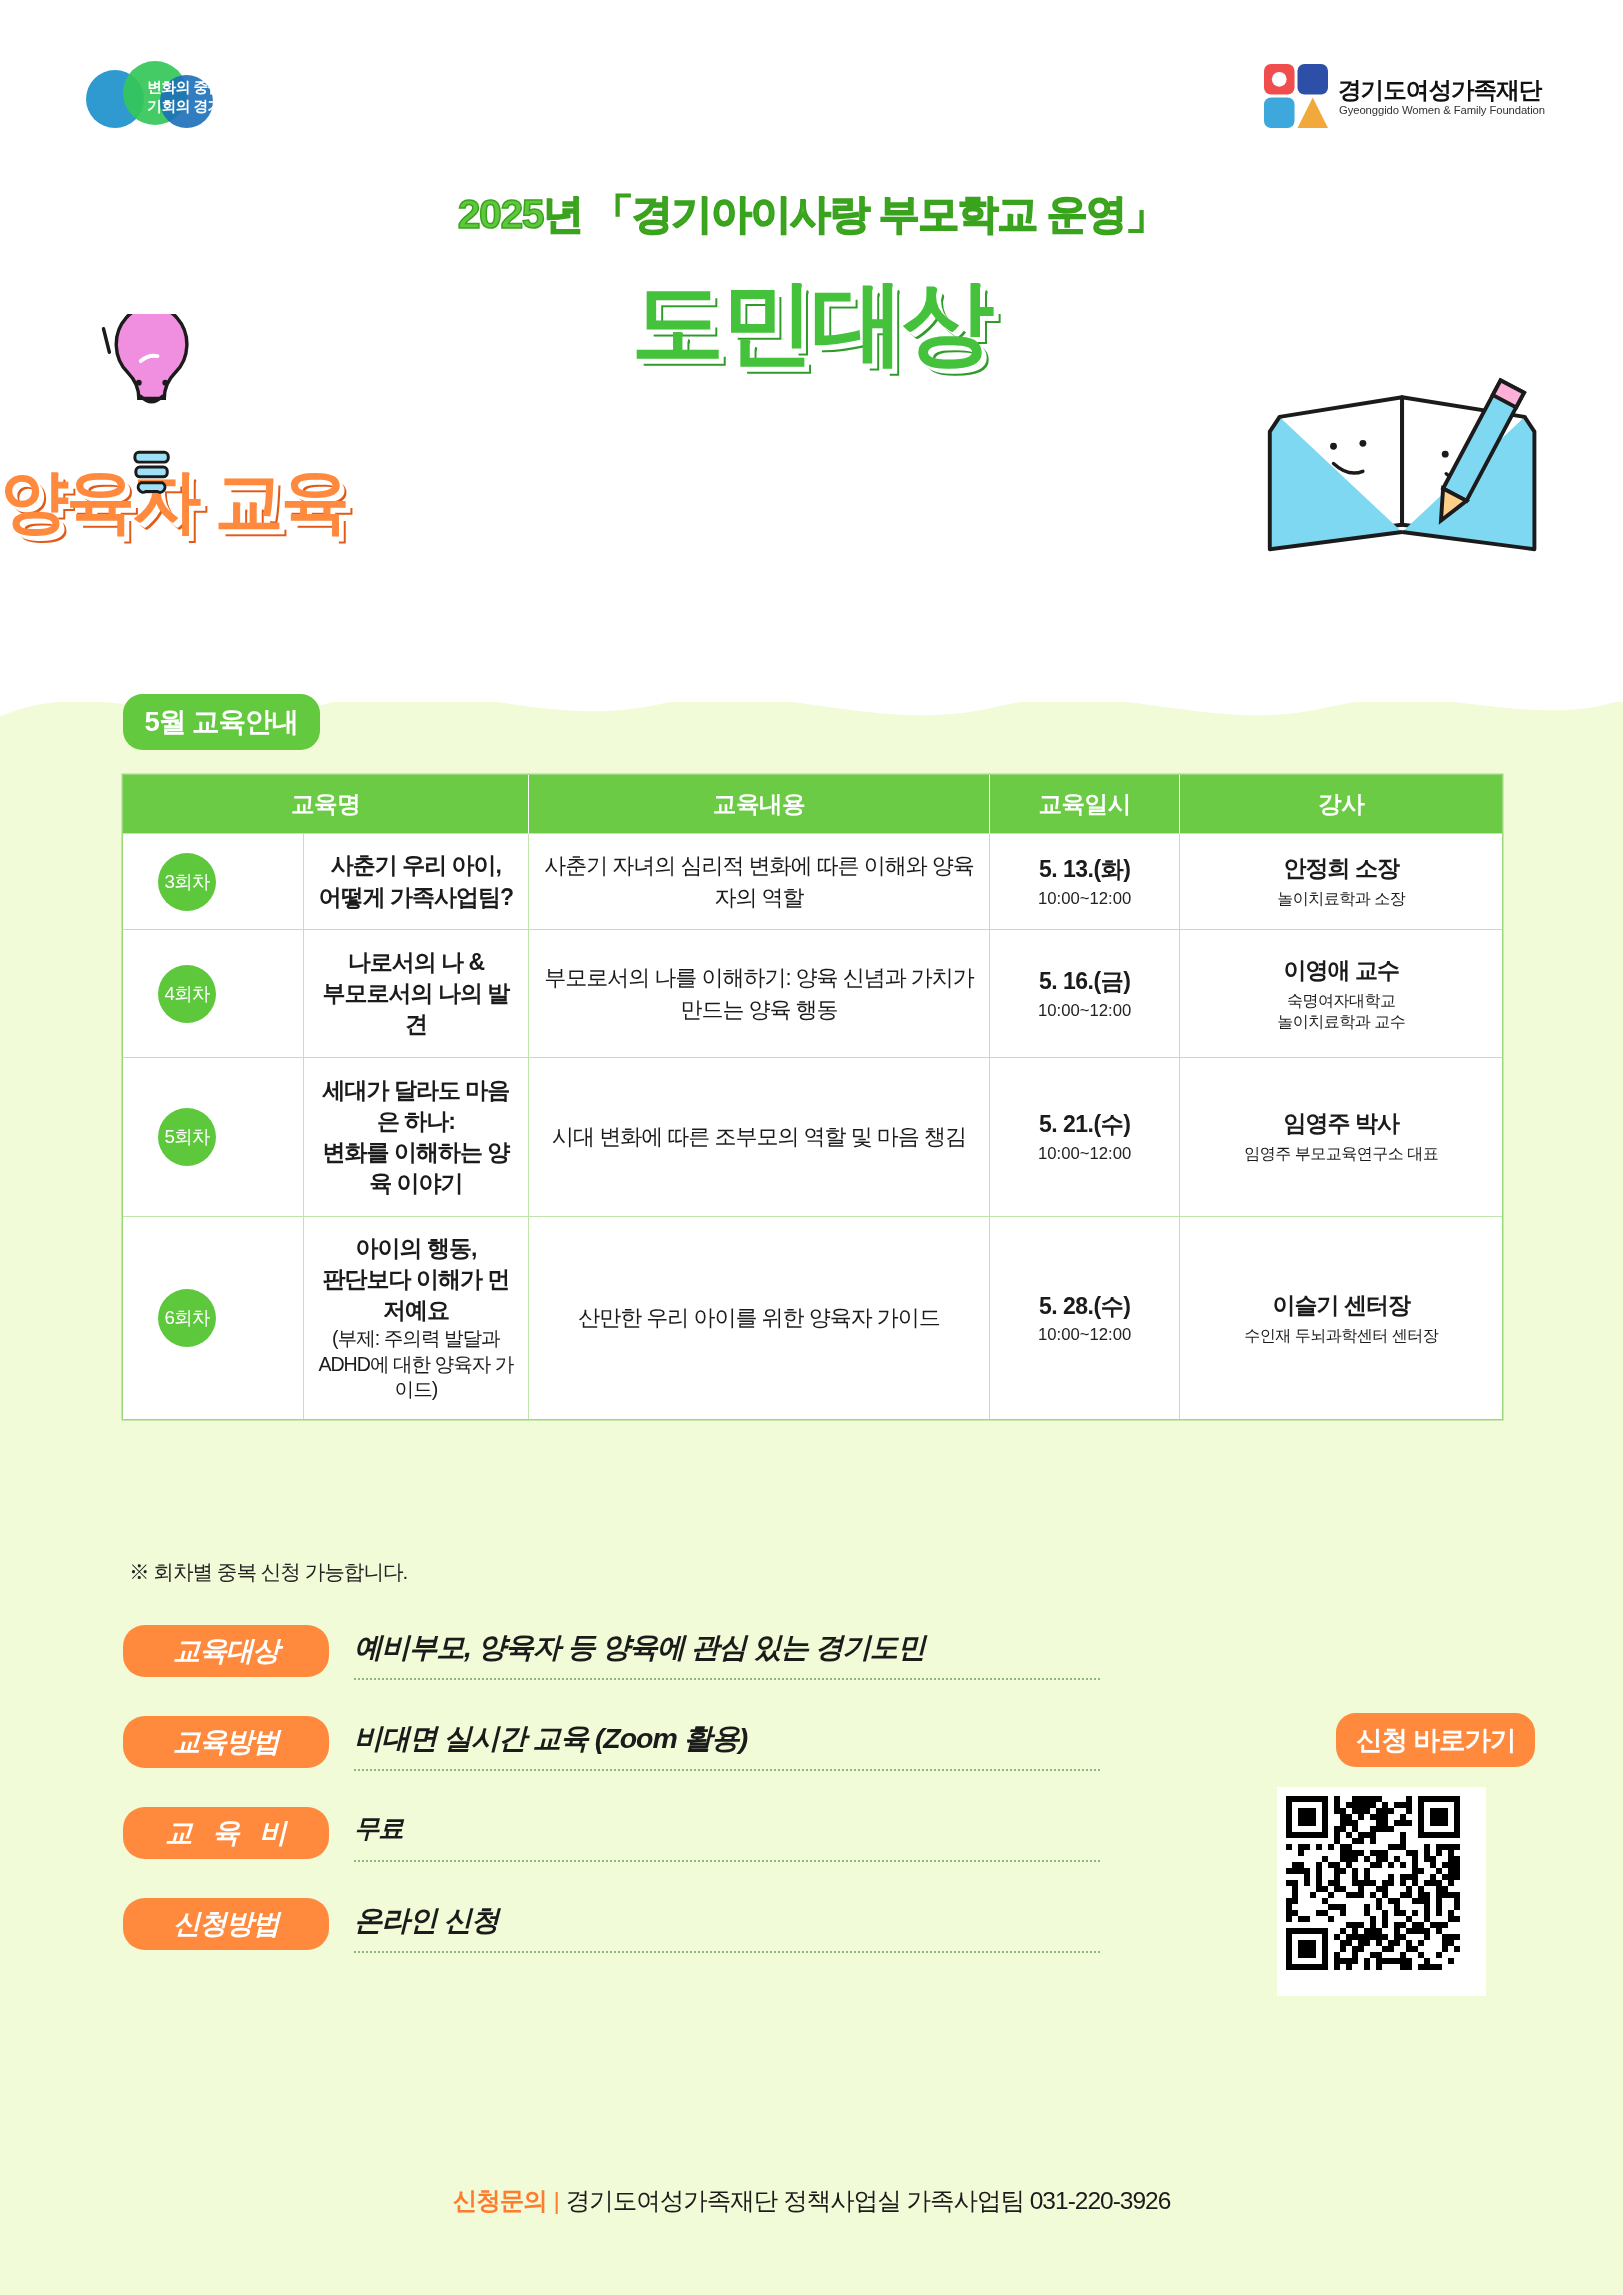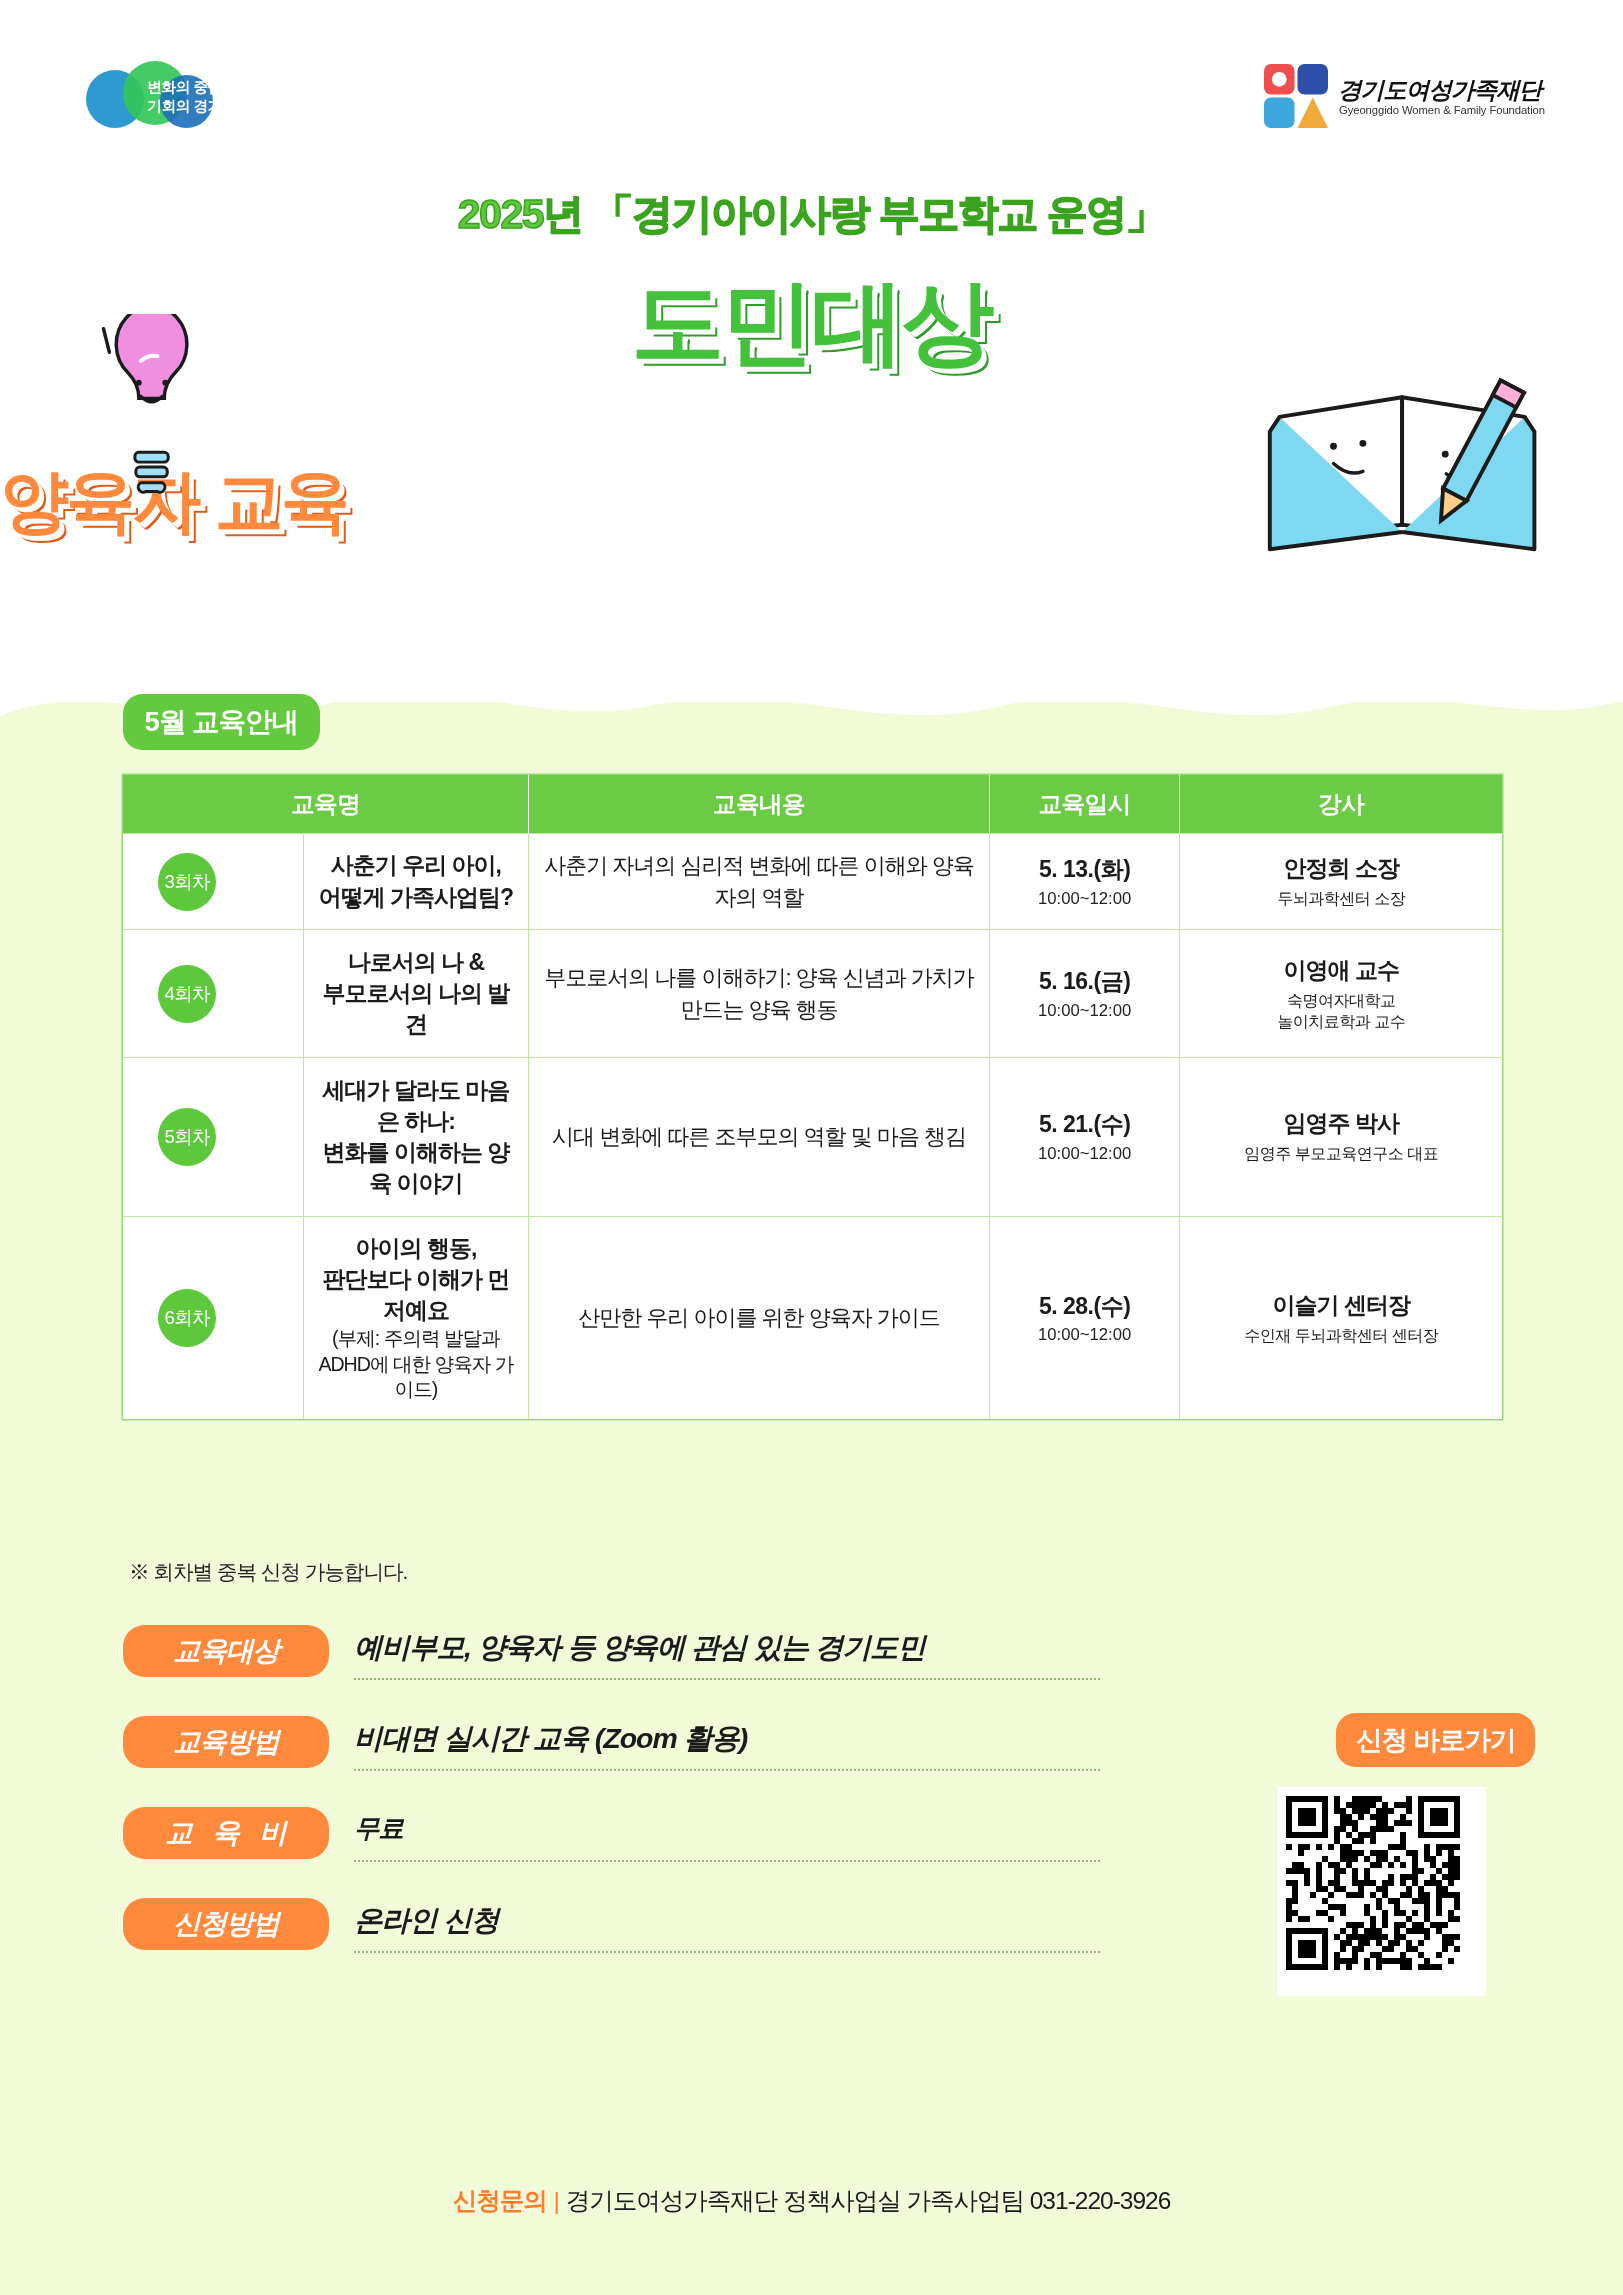--- a/index.html
+++ b/index.html
@@ -32,21 +32,21 @@
   .gg-logo .txt{
     position:absolute;left:12.8px;top:16.7px;width:123px;
     color:#fff;font-size:14.7px;font-weight:bold;line-height:1.32;letter-spacing:-0.5px;
     text-align:right;
   }
   .gwf-logo{
     position:absolute;right:74px;top:64px;width:285px;height:69px;
   }
   .gwf-mark{position:absolute;left:0;top:0;width:64px;height:64px;}
   .gwf-name{
-    position:absolute;left:74px;top:9.8px;font-size:23.6px;font-weight:bold;color:#111;letter-spacing:-1px;font-style:italic;
+    position:absolute;left:74px;top:9.8px;font-size:23.6px;font-weight:bold;color:#111;letter-spacing:-1px;
   }
   .gwf-sub{
     position:absolute;left:75px;top:40px;font-size:11.3px;color:#333;letter-spacing:-0.1px;
   }
   
   .kicker{
     position:absolute;left:0;right:0;top:187px;text-align:center;
     font-size:41px;font-weight:bold;color:#5ec83c;letter-spacing:-1.5px;
     -webkit-text-stroke:1.5px #3aa31e;
   }
@@ -227,21 +227,21 @@
         <span>사춘기 우리 아이,</span><br>
         <span>어떻게 가족사업팀?</span>
       </td>
       <td class="c-desc">사춘기 자녀의 심리적 변화에 따른 이해와 양육자의 역할</td>
       <td class="c-date">
         <div class="d">5. 13.(화)</div>
         <div class="t">10:00~12:00</div>
       </td>
       <td class="c-lect">
         <div class="n">안정희 소장</div>
-        <div class="o">두뇌과학센터 소장</div>
+        <div class="o">놀이치료학과 소장</div>
       </td>
     </tr>
     <tr>
       <td class="c-no">
         <span class="badge">4회차</span>
       </td>
       <td class="c-name">
         <span>나로서의 나 &amp;</span><br>
         <span>부모로서의 나의 발견</span>
       </td>

